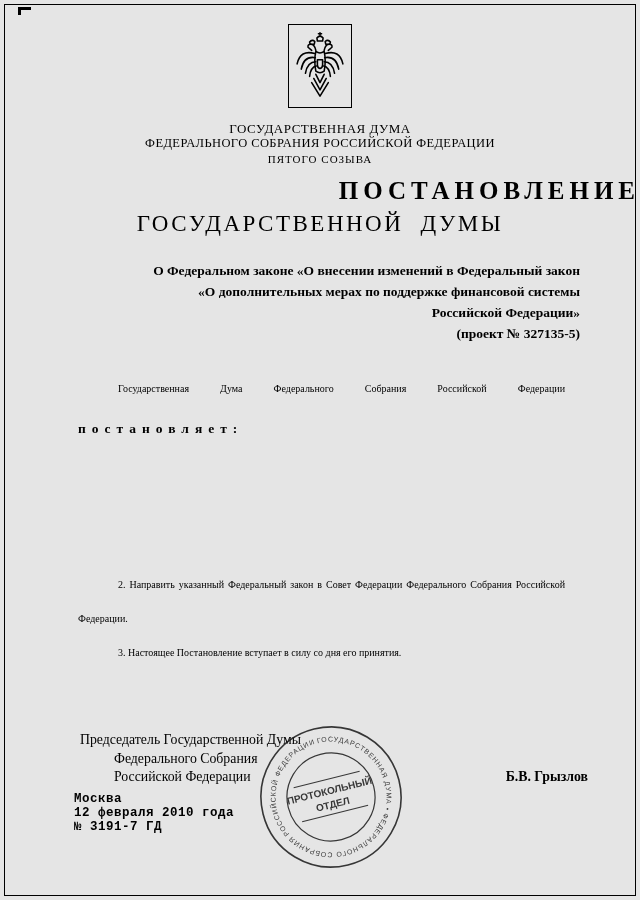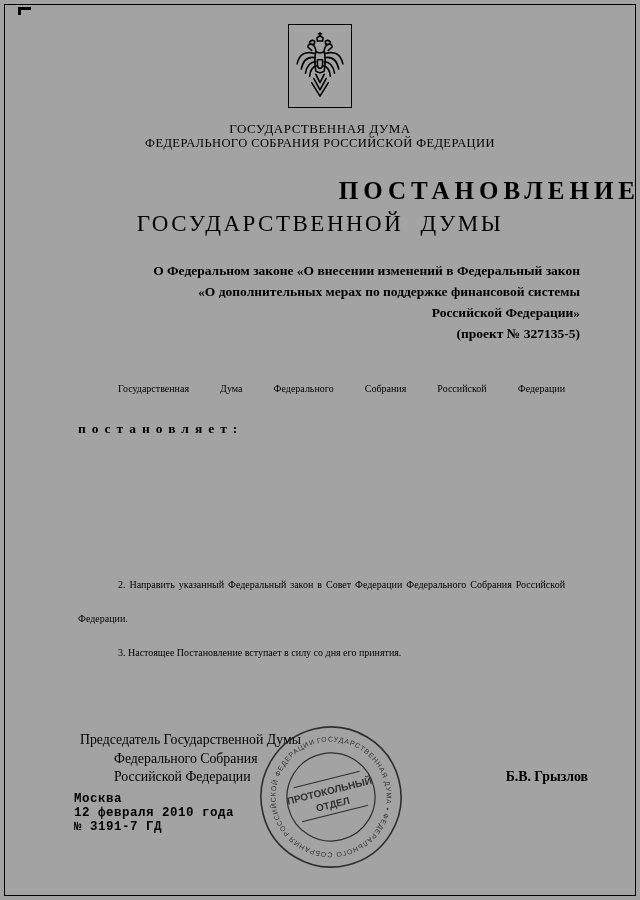--- a/index.html
+++ b/index.html
@@ -1,19 +1,19 @@
 <!DOCTYPE html>
 <html><head>
 <meta charset="utf-8">
 <style>
   * { margin:0; padding:0; box-sizing:border-box; }
   html,body { background:#ffffff; }
   .page {
     position:relative; width:640px; height:900px; margin:0 auto;
-    background:#a3a3a3; color:#000; overflow:hidden;
+    background:#e5e5e5; color:#000; overflow:hidden;
     font-family:"Liberation Serif","DejaVu Serif",serif;
     padding-left:12px;
   }
   .page-border { position:absolute; left:4px; top:4px; right:4px; bottom:4px; border:1px solid #000; }
   .scan-artifact { position:absolute; left:18px; top:7px; width:13px; height:8px;
     border-left:3px solid #000; border-top:3px solid #000; }
 
   .emblem-box {
     position:absolute; top:24px; left:288px; width:64px; height:84px;
     border:1.5px solid #000; display:flex; align-items:center; justify-content:center;
@@ -82,20 +82,21 @@
         <path d="M42 82 l8 16 l8 -16"></path>
         <path d="M38 90 l12 22 l12 -22"></path>
         <path d="M34 98 l16 26 l16 -26"></path>
       </g>
     </svg>
   </div>
 
   <div class="header-org">
     <div class="l1">ГОСУДАРСТВЕННАЯ ДУМА</div>
     <div class="l2">ФЕДЕРАЛЬНОГО СОБРАНИЯ РОССИЙСКОЙ ФЕДЕРАЦИИ</div>
+    <div class="l3">ПЯТОГО СОЗЫВА</div>
   </div>
 
   <div class="doc-type">ПОСТАНОВЛЕНИЕ</div>
   <div class="doc-org">ГОСУДАРСТВЕННОЙ ДУМЫ</div>
 
   <div class="subject">
     <div>О Федеральном законе «О внесении изменений в Федеральный закон</div>
     <div>«О дополнительных мерах по поддержке финансовой системы</div>
     <div>Российской Федерации»</div>
     <div>(проект № 327135-5)</div>

